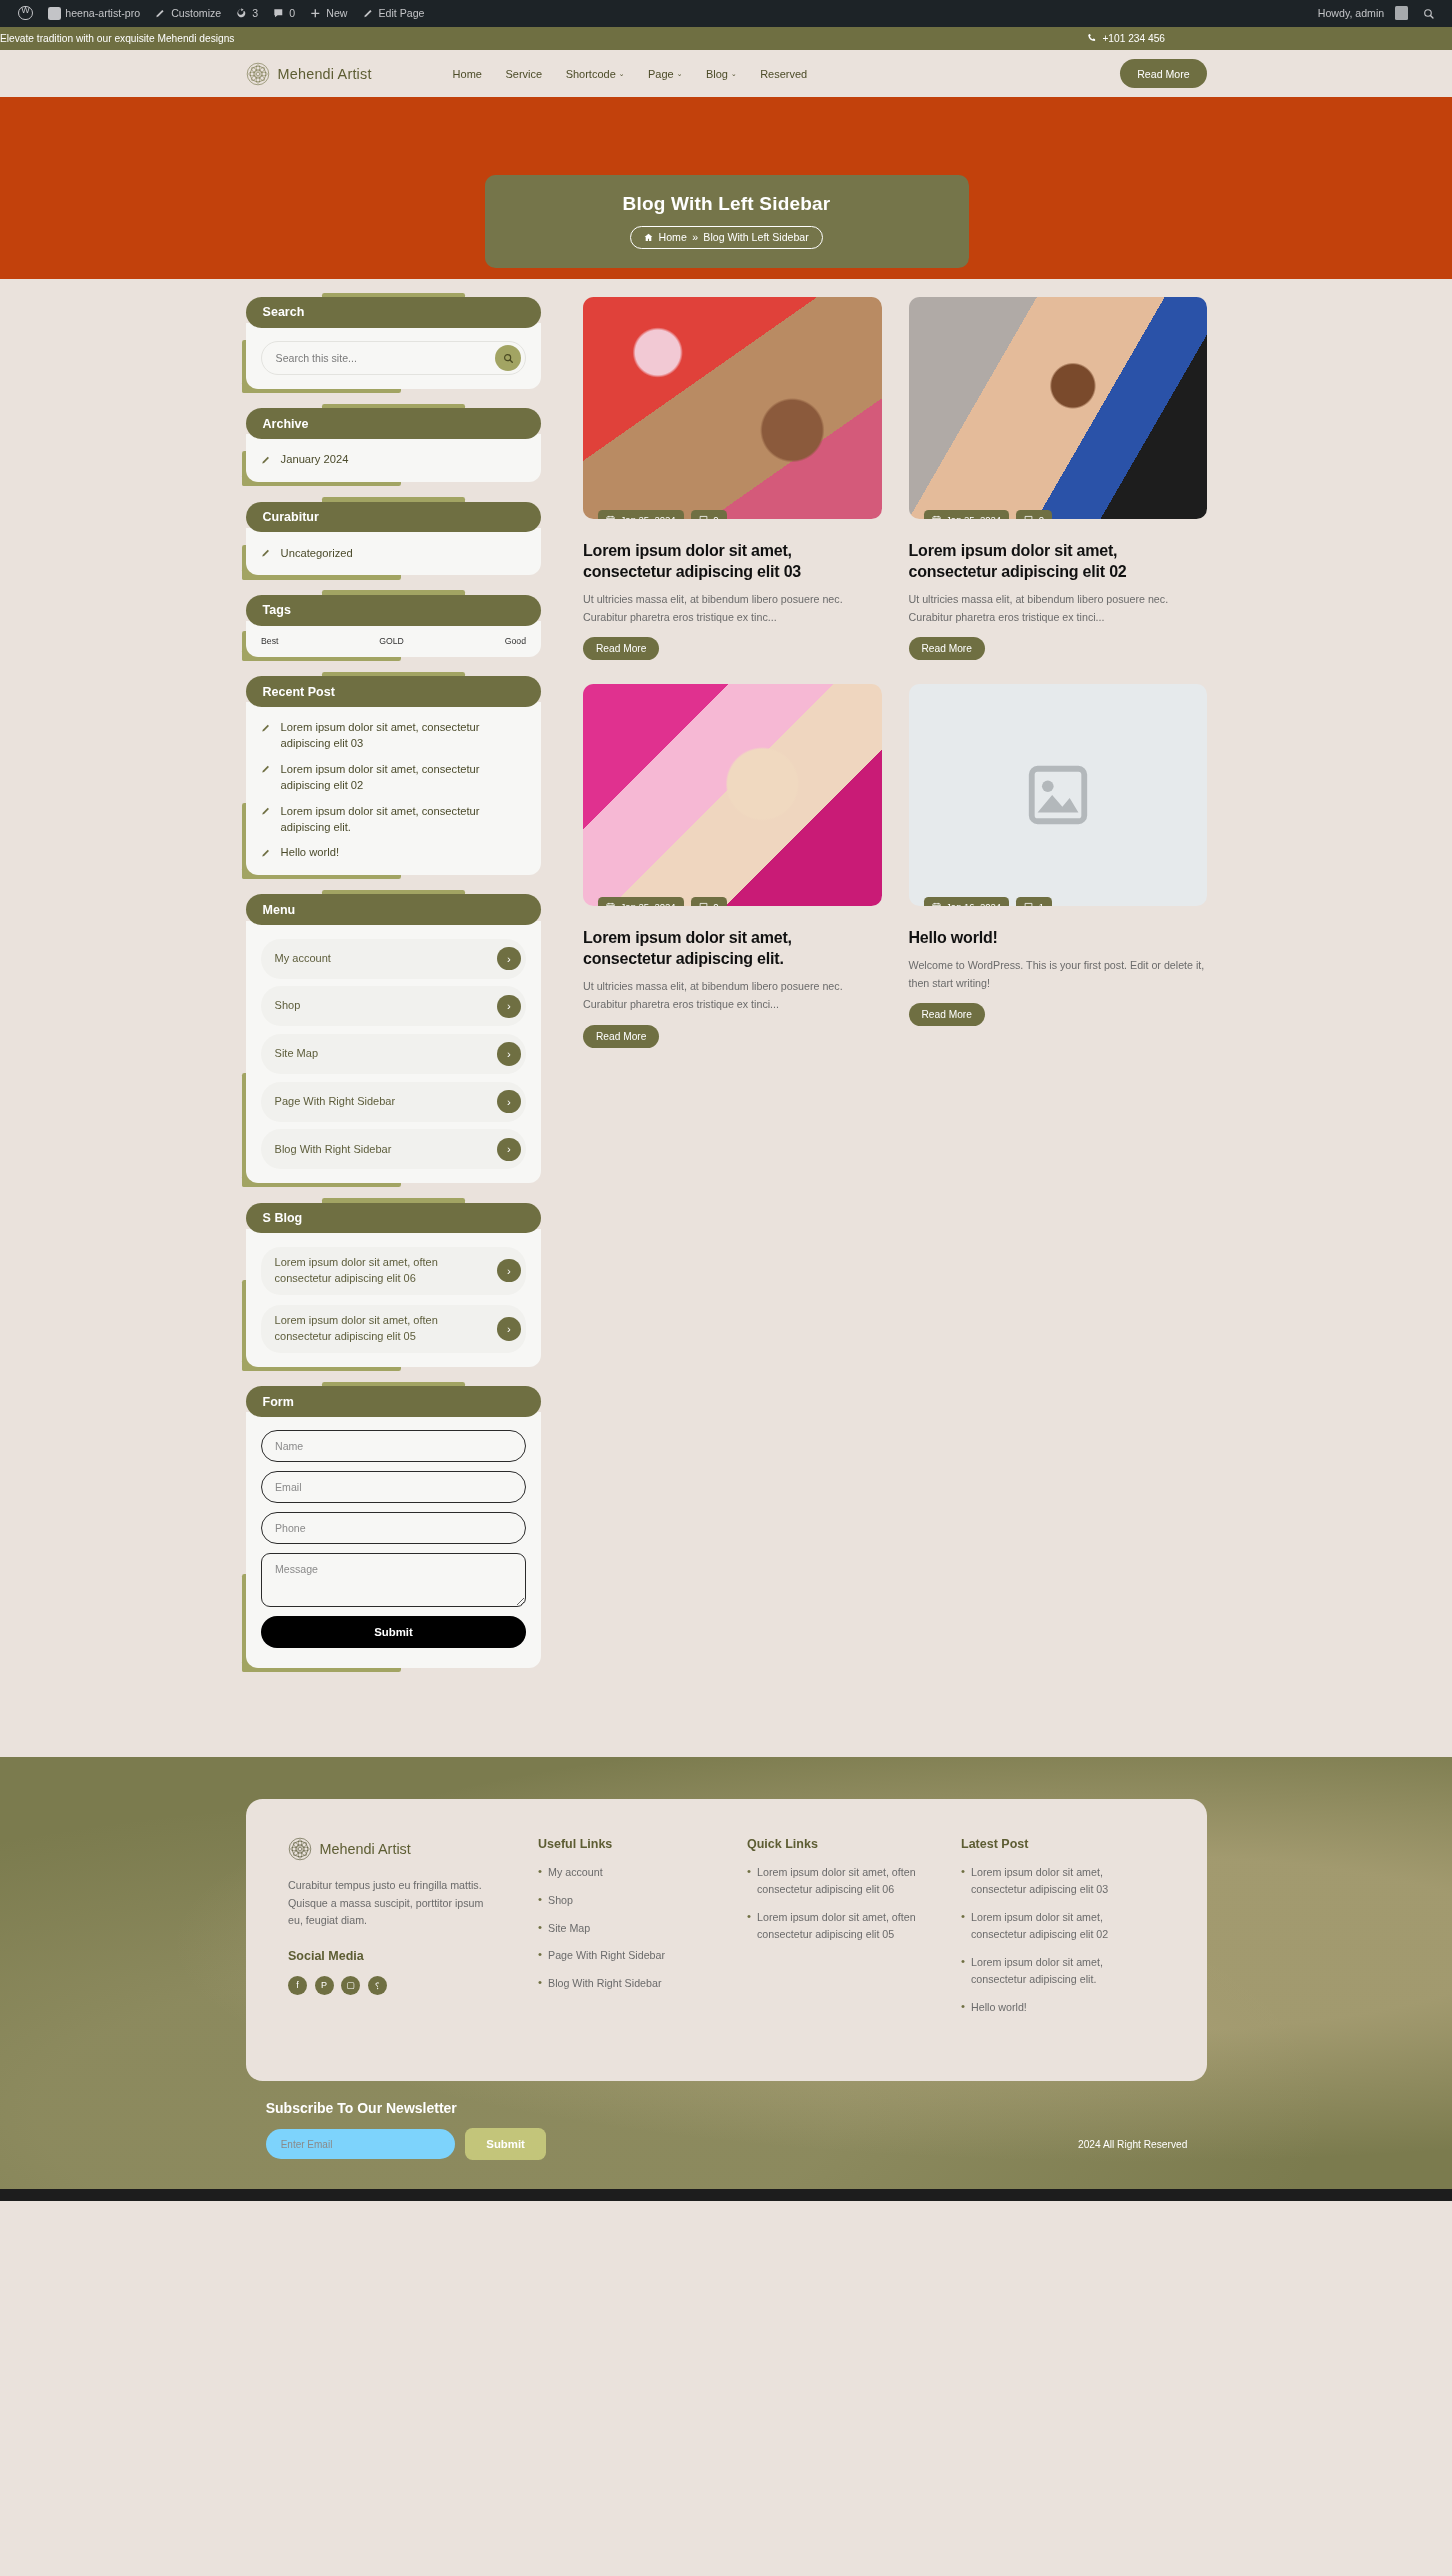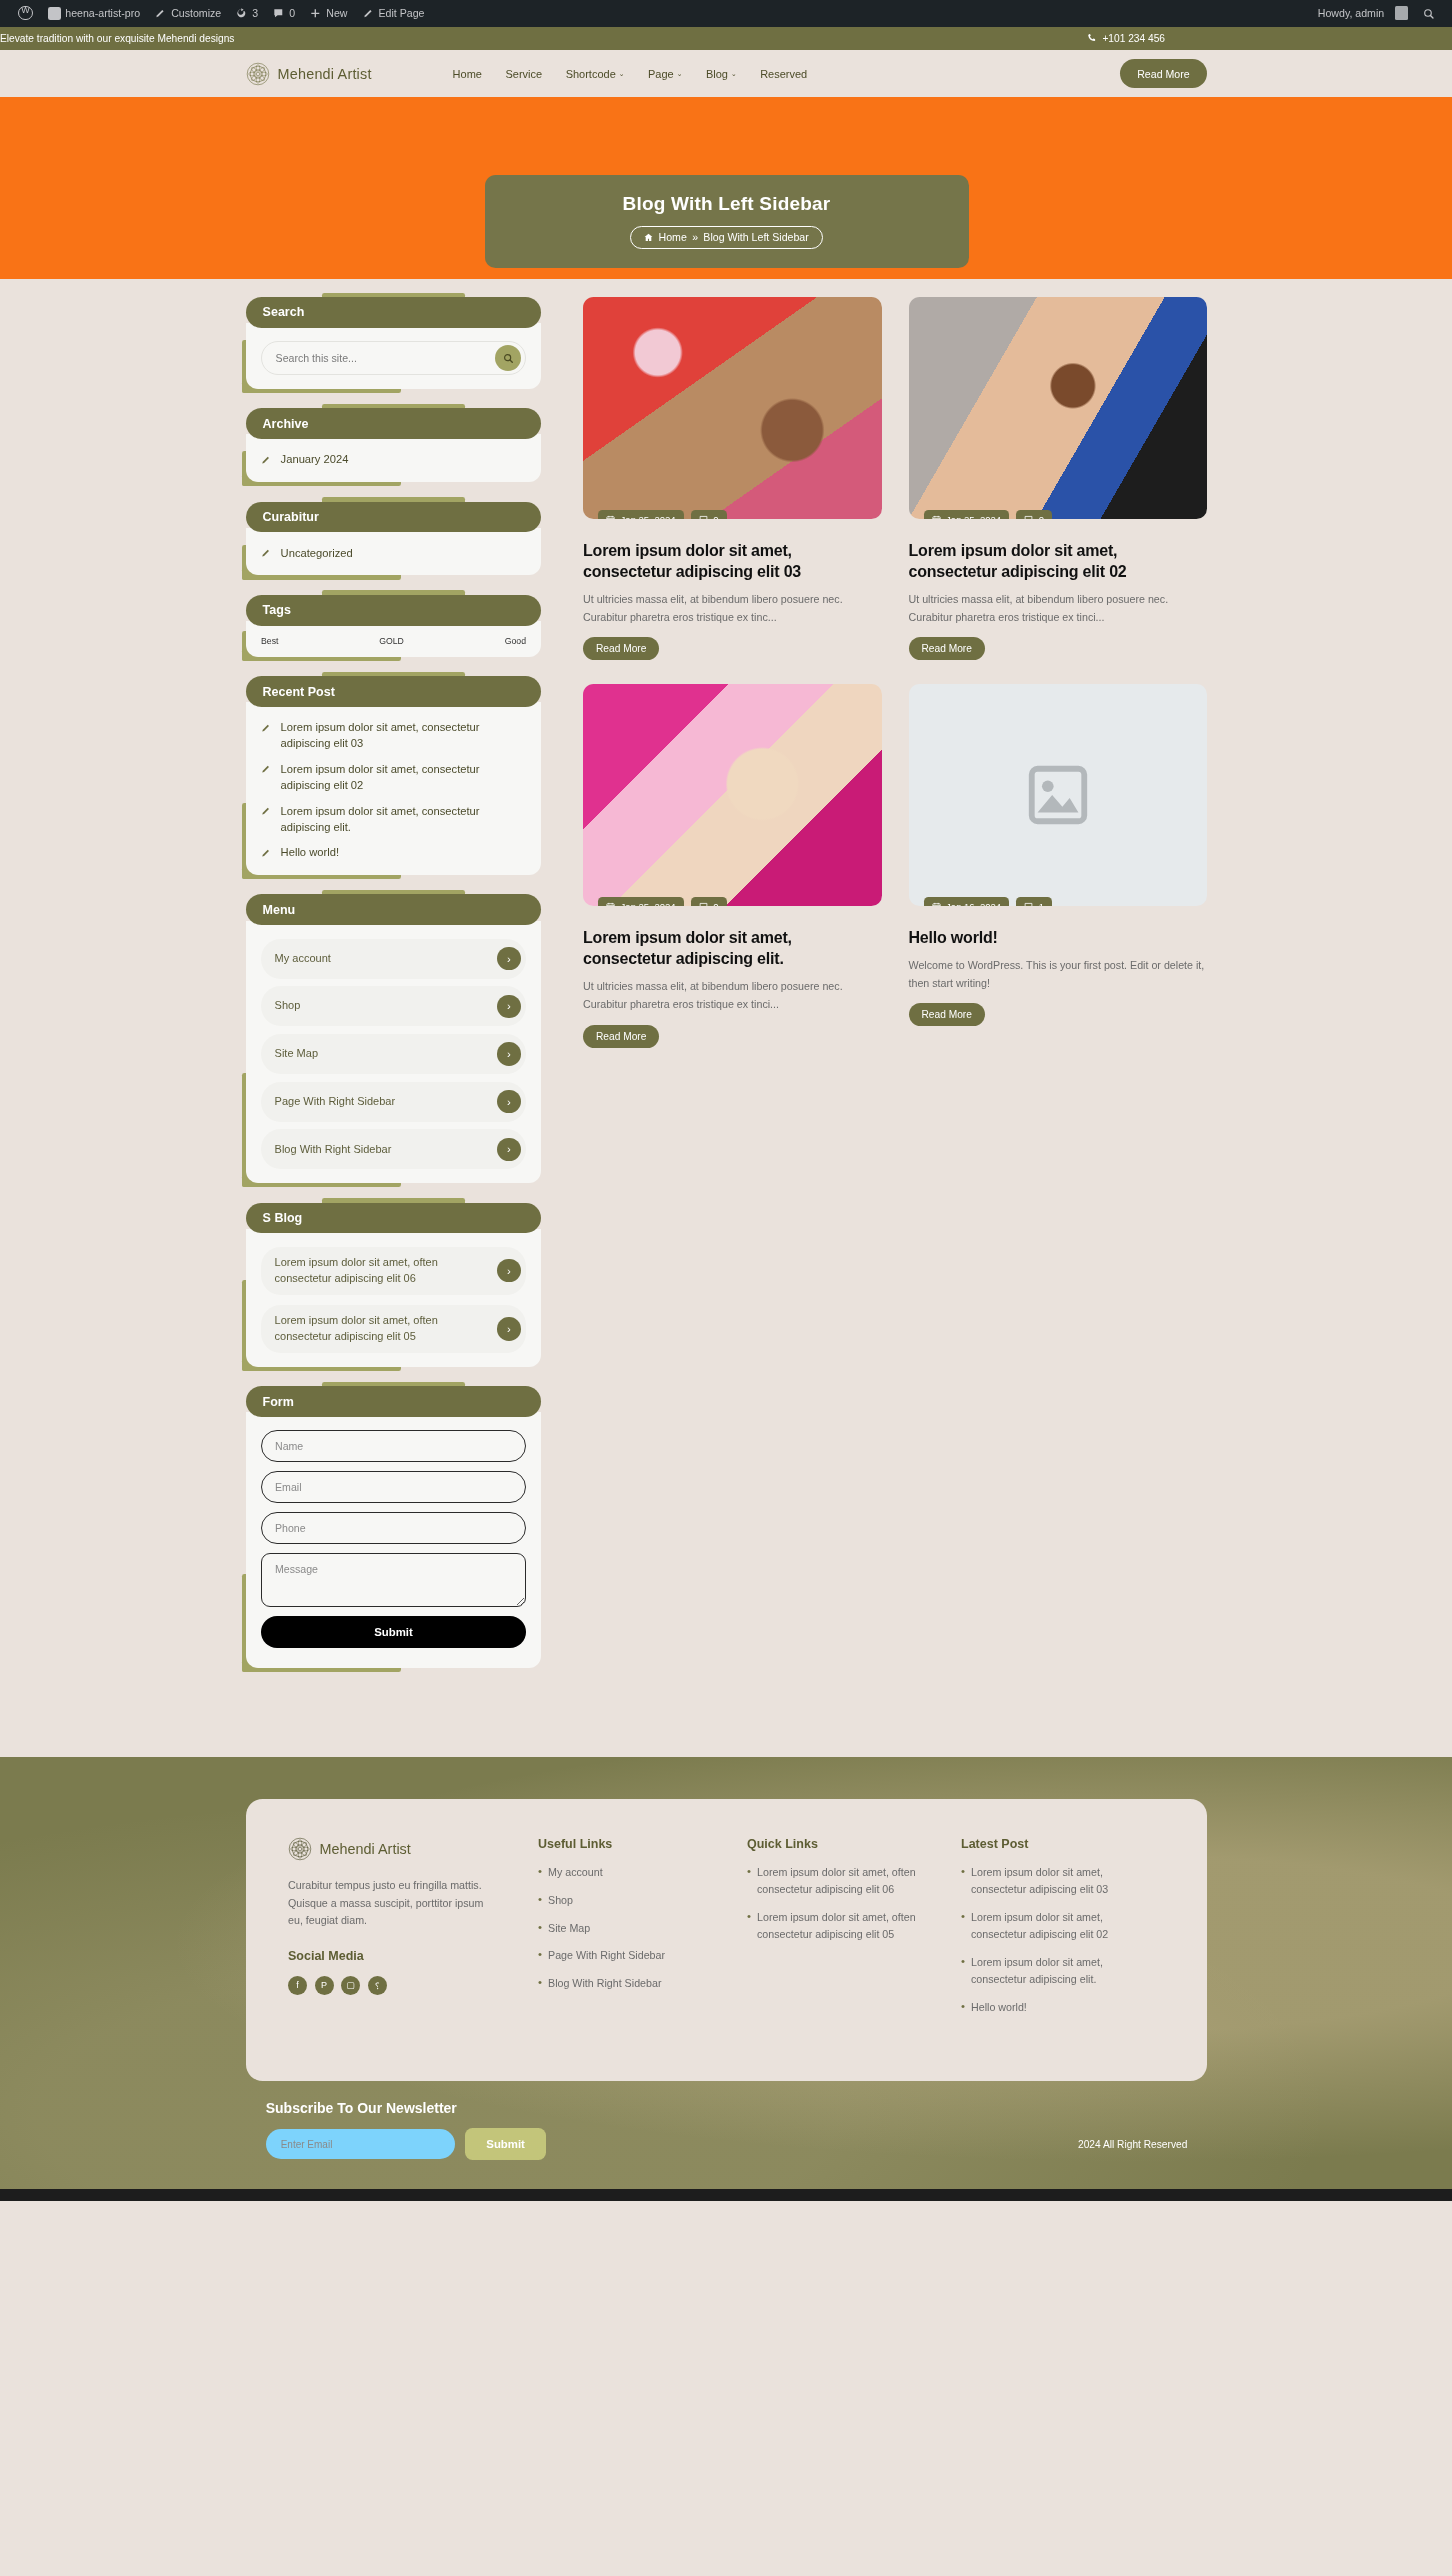--- a/index.html
+++ b/index.html
@@ -28,21 +28,21 @@
   .header{background:#eae2dc;height:47px;display:flex;align-items:center;padding:0 246px;}
   .brand{display:flex;align-items:center;gap:7.6px;}
   .brand .mandala{width:24px;height:24px;}
   .brand-name{font-size:14.4px;color:#5d5d33;letter-spacing:0.2px;}
   .nav{display:flex;align-items:center;gap:23.5px;margin-left:81px;}
   .nav a{font-size:11px;color:#4c4c28;text-decoration:none;display:flex;align-items:center;gap:3px;}
   .caret{font-size:6.8px;line-height:1;position:relative;top:0.8px;}
   .readmore-top{margin-left:auto;background:#6f6f42;color:#fff;border:none;border-radius:16.6px;
     padding:8.3px 17.4px;font-size:10.6px;font-family:inherit;cursor:pointer;}
   
-  .hero{background:#f97316;height:182px;position:relative;}
+  .hero{background:#c2410c;height:182px;position:relative;}
   .titlecard{position:absolute;left:50%;transform:translateX(-50%);top:78px;width:484px;
     background:#75754a;border-radius:10.6px;padding:18px 0 19.7px;text-align:center;}
   .titlecard h1{color:#fff;font-size:19px;font-weight:600;letter-spacing:0.2px;}
   .crumb{display:inline-flex;align-items:center;gap:5.3px;border:0.8px solid #fff;border-radius:15px;
     padding:4.5px 13px;margin-top:10.6px;color:#fff;font-size:10.6px;}
   
   .wrap{display:flex;gap:42px;padding:18px 246px 70px;align-items:flex-start;}
   .sidebar{width:295px;flex:0 0 295px;position:relative;}
   .main{flex:1;}
   

